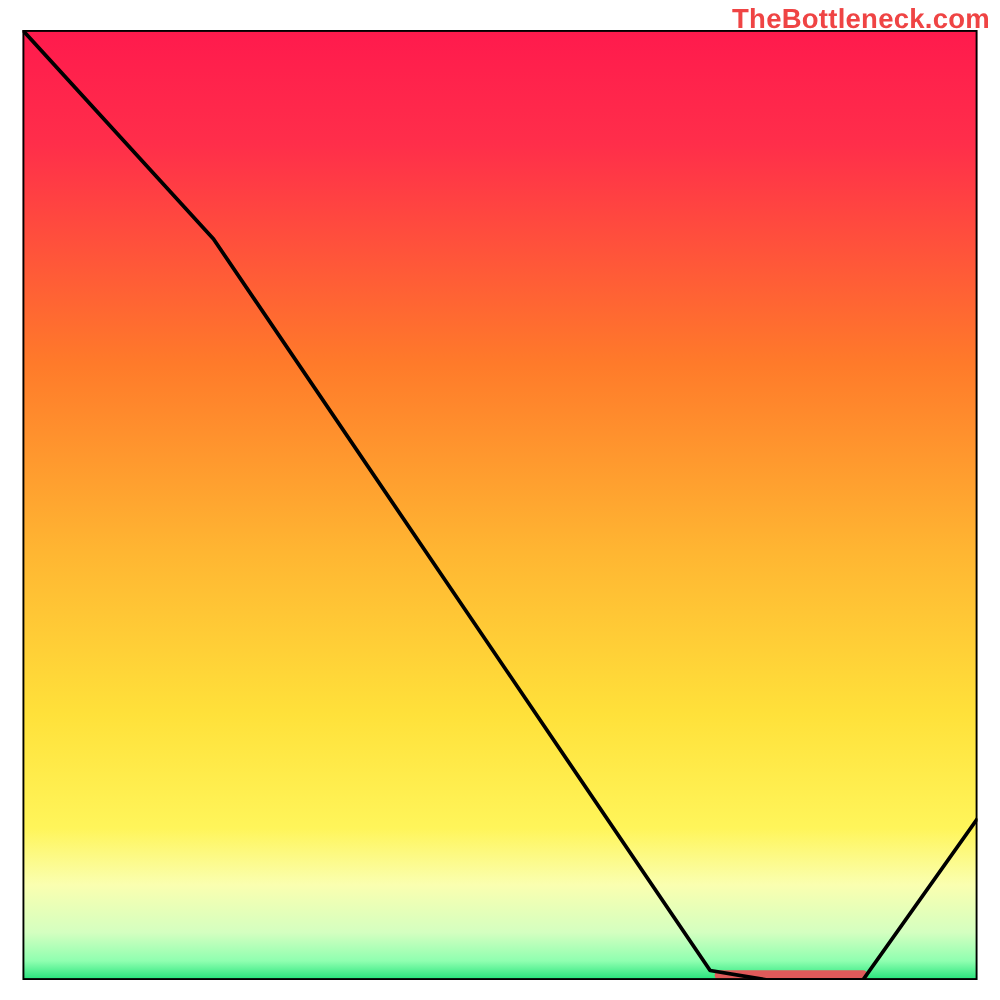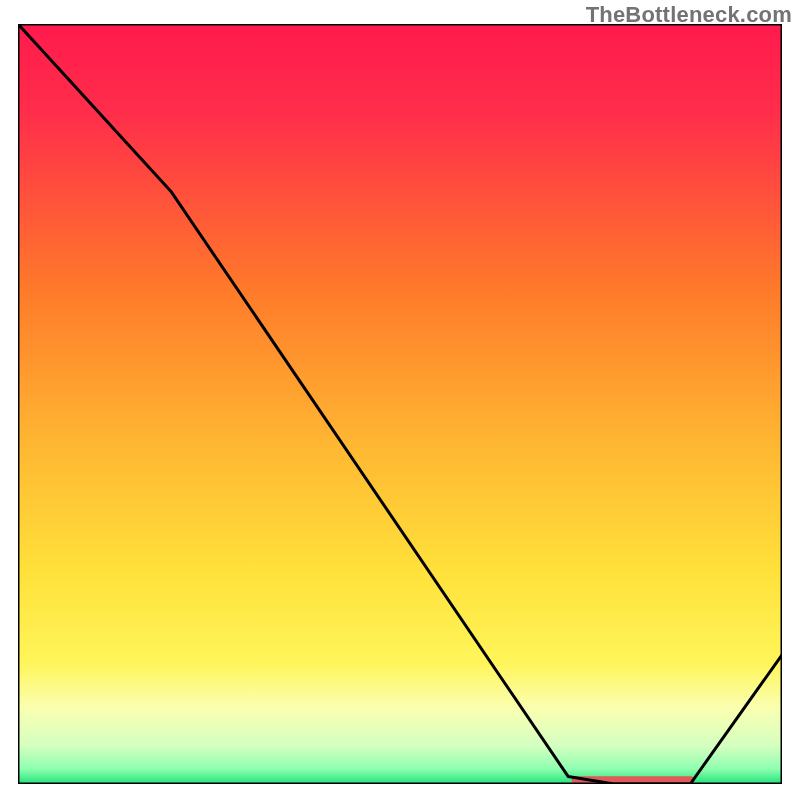--- a/index.html
+++ b/index.html
@@ -13,21 +13,21 @@
   }
   .wrap {
     position: relative;
     width: 800px;
     height: 800px;
   }
   .watermark {
     position: absolute;
     top: 2px;
     right: 8px;
-    color: #737373;
+    color: #ef4444;
     font-size: 22px;
     font-weight: 600;
     letter-spacing: 0.2px;
   }
   .chart {
     position: absolute;
     left: 18px;
     top: 24px;
     width: 764px;
     height: 760px;

